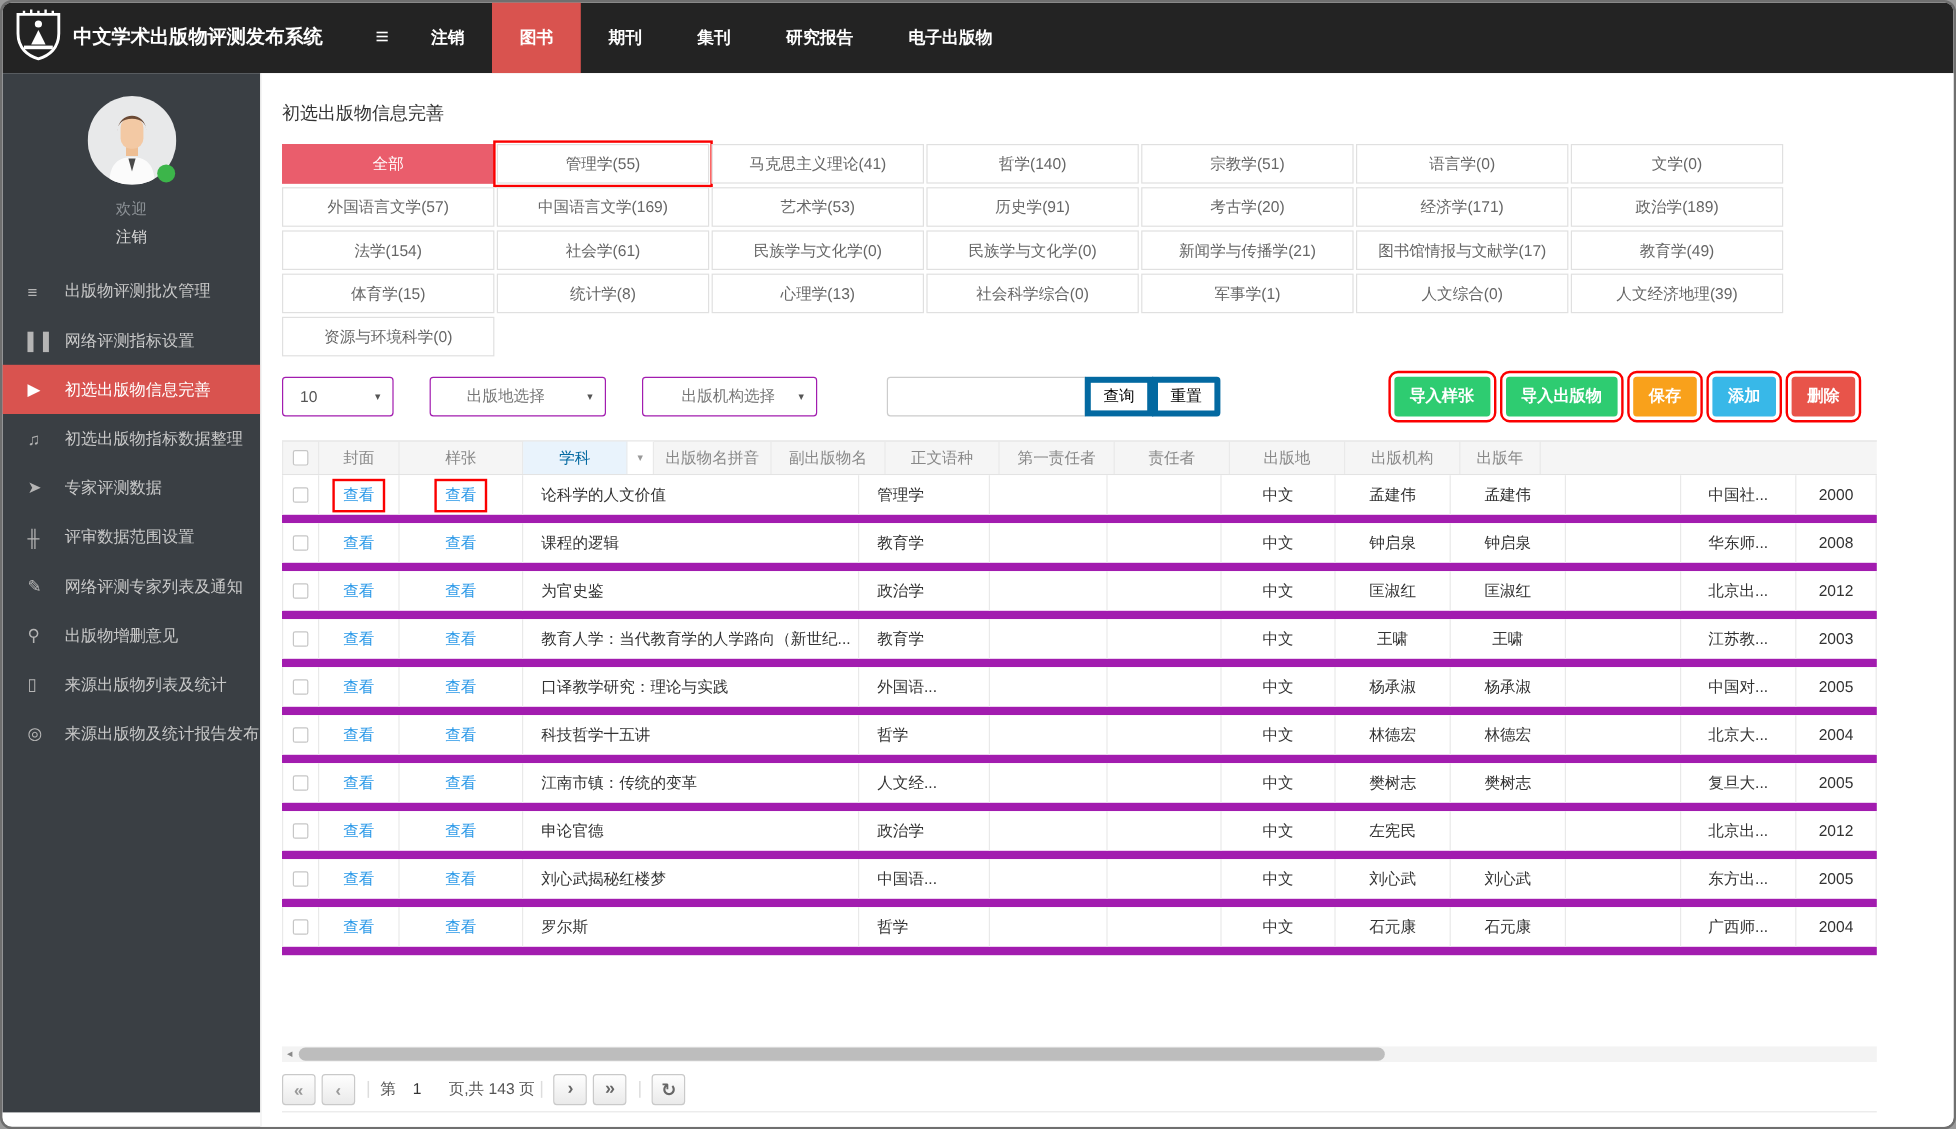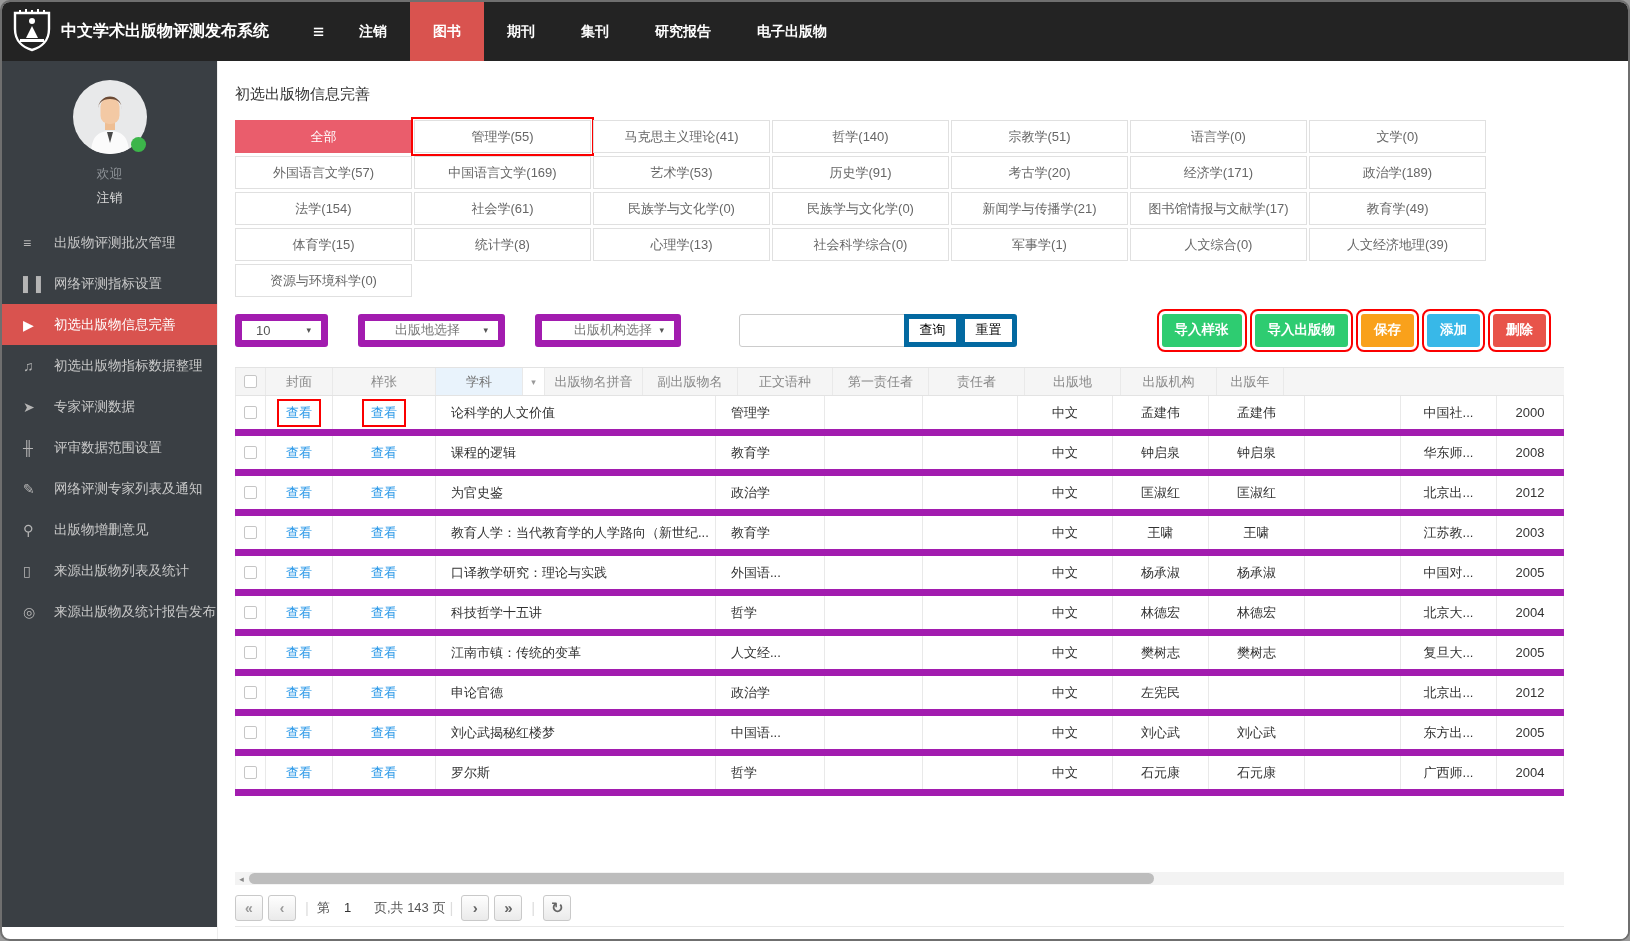--- a/index.html
+++ b/index.html
@@ -36,21 +36,21 @@
   .page-title { font-size:15px; color:#333; padding:24px 0 0 17px; }
 
   .cats { margin:16px 17px 0; width:1256px; display:flex; flex-wrap:wrap; }
   .cat { width:177px; height:33px; border:1px solid #e0e0e0; background:#fff; color:#666;
          font-size:13px; display:flex; align-items:center; justify-content:center;
          margin:0 2px 3px 0; cursor:pointer; }
   .cat.active { background:#ea5d6c; border-color:#ea5d6c; color:#fff; }
   .cat.hl { outline:2px solid #fb0000; outline-offset:1px; }
 
   .controls { margin:13px 17px 0; display:flex; align-items:center; height:34px; }
-  .sel { height:33px; border:7px solid #a21caf; border-radius:3px; background:#fff; display:flex;
+  .sel { height:33px; border:1px solid #a21caf; border-radius:3px; background:#fff; display:flex;
          align-items:center; font-size:13px; cursor:pointer; }
   .sel .caret { margin-left:auto; margin-right:10px; font-size:9px; color:#555; }
   .sel-size  { width:93px;  padding-left:14px; color:#555; }
   .sel-place { width:147px; padding-left:30px; color:#777; margin-left:30px; }
   .sel-org   { width:146px; padding-left:32px; color:#777; margin-left:30px; }
   .search-input { margin-left:58px; width:166px; height:33px; border:1px solid #ccc;
                   border-radius:3px 0 0 3px; padding:0 8px; font-size:13px; outline:none; }
   .btn-plain { height:33px; width:57px; border:5px solid #0369a1; background:#fff; color:#000000;
                font-size:13px; margin-left:-1px; cursor:pointer; }
   .btn-reset { border-radius:0 3px 3px 0; }
@@ -62,21 +62,21 @@
   
   .tbl { margin:20px 0 0 17px; width:1329px; font-size:13px; }
   .thead { display:flex; background:#f5f5f5; border-top:1px solid #e3e3e3;
            border-bottom:1px solid #e3e3e3; height:29px; color:#888; }
   .th, .td { border-right:1px solid #e9e9e9; display:flex; align-items:center;
              justify-content:center; overflow:hidden; white-space:nowrap; }
   .th:first-child, .td:first-child { border-left:1px solid #e9e9e9; }
   .trow { display:flex; height:40px; border-bottom:7px solid #a21caf; color:#333; background:#fff; }
   .col-cb{width:31px}.col-cover{width:67px}.col-sample{width:103px}
   .col-title{width:280px;justify-content:flex-start;padding-left:15px}
-  .col-subject{width:87px;background:#e9f3fc;color:#737373}
+  .col-subject{width:87px;background:#e9f3fc;color:#0369a1}
   .col-subarrow{width:22px;color:#999;font-size:9px;background:#fff;cursor:pointer}
   .col-subjectfull{width:109px;justify-content:flex-start;padding-left:15px}
   .col-pinyin{width:98px}.col-subtitle{width:95px}.col-lang{width:95px}
   .col-fauthor{width:96px}.col-author{width:96px}.col-place{width:96px}
   .col-pub{width:96px}.col-year{width:67px}
   .cb { width:13px; height:13px; border:1px solid #c6c6c6; border-radius:2px; background:#fff;
         display:inline-block; cursor:pointer; }
   .view { color:#2b99e8; cursor:pointer; text-decoration:none; }
   .view-wrap { display:inline-block; padding:3px 7px; border:2px solid transparent; }
   .view-wrap.annot-link { border-color:#fb0000; }

